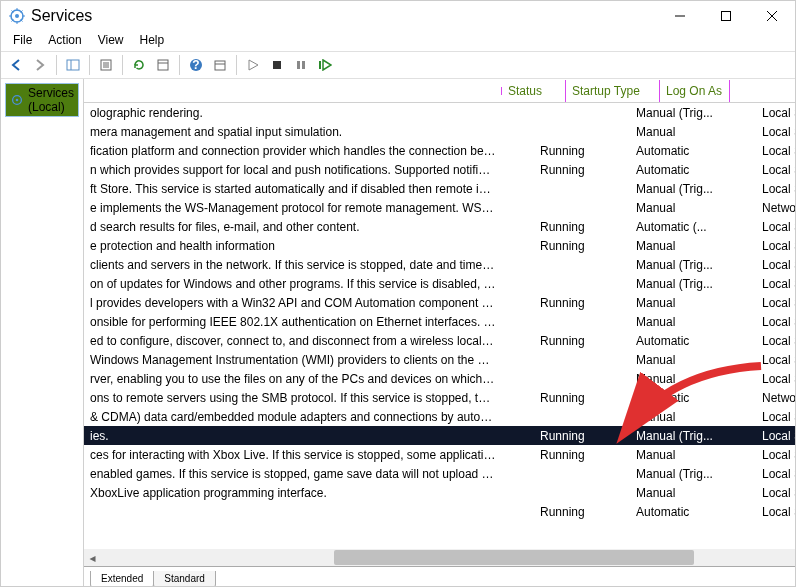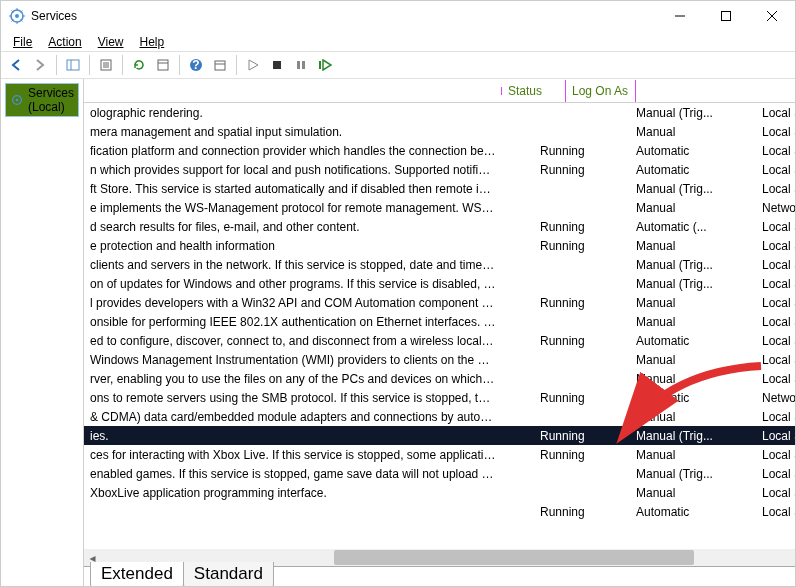--- a/index.html
+++ b/index.html
@@ -1,26 +1,26 @@
 <!DOCTYPE html>
 <html><head>
 <meta charset="utf-8">
 <style>
 * { box-sizing: border-box; margin: 0; padding: 0; font-family: "Segoe UI", Tahoma, sans-serif; font-size: 12px; }
 body { background: #fff; width: 796px; height: 587px; overflow: hidden; border: 1px solid #ccc; position: relative; }
 
 
 .titlebar { height: 30px; display: flex; align-items: center; padding: 0 0 0 8px; }
 .titlebar .app-icon { width: 16px; height: 16px; margin-right: 6px; display:inline-block; }
-.titlebar .title { font-size: 12px; }
+.titlebar .title { font-size: 16px; }
 .titlebar .win-controls { margin-left: auto; display: flex; }
 .titlebar .win-btn { width: 46px; height: 30px; display:flex; align-items:center; justify-content:center; font-family: "Segoe UI Symbol"; font-size:10px; }
 
 
-.menubar { height: 20px; display:flex; align-items:flex-end; padding: 0 4px; text-decoration: underline; }
+.menubar { height: 20px; display:flex; align-items:flex-start; padding: 0 4px; }
 .menubar .menu-item { padding: 2px 8px; }
 
 
 .toolbar { height: 28px; border-top:1px solid #e0e0e0; border-bottom:1px solid #e0e0e0; display:flex; align-items:center; padding: 0 4px; gap:2px; }
 .toolbar .tbtn { width: 22px; height: 22px; display:flex; align-items:center; justify-content:center; border:1px solid transparent; }
 .toolbar .sep { width:1px; height:20px; background:#d0d0d0; margin:0 3px; }
 
 
 .body-split { display:flex; height: calc(587px - 30px - 20px - 28px); }
 .tree-pane { width:150px; border-right:1px solid #d0d0d0; padding:4px; }
@@ -41,21 +41,21 @@
 .row.selected { background:#0f172a; color:#fff; }
 .row.selected .cell { color:#fff; }
 
 
 .hscroll-bar { position:absolute; left:0; right:0; bottom:22px; height:17px; background:#f0f0f0; display:flex; align-items:center; }
 .hscroll-bar .thumb { position:absolute; height:15px; top:1px; background:#c0c0c0; border-radius:2px; }
 .hscroll-bar .arrow { width:17px; height:17px; display:flex; align-items:center; justify-content:center; color:#666; }
 
 
 .tabs-bar { position:absolute; left:0; right:0; bottom:0; height:22px; display:flex; align-items:flex-end; padding-left:6px;}
-.tabs-bar .tab { border:1px solid #aaa; border-top:none; border-bottom-left-radius:4px; border-bottom-right-radius:4px; padding:2px 10px 3px; margin-right:-1px; background:#fff; font-size:17px; position:relative;}
+.tabs-bar .tab { border:1px solid #aaa; border-top:none; border-bottom-left-radius:4px; border-bottom-right-radius:4px; padding:2px 10px 3px; margin-right:-1px; background:#fff; font-size:10px; position:relative;}
 .tabs-bar .tab.active { background:#fff; z-index:2; }
 .tabs-bar .tab:not(.active){ background:#f5f5f5; }
 .tabs-bar::before { content:""; position:absolute; left:0; right:0; top:0; border-top:1px solid #aaa; }
 
 
 .arrow-annot { position:absolute; pointer-events:none; }
 
 svg { display:block; }
 </style>
 </head>
@@ -185,20 +185,21 @@
           </svg>
       </span>
       <span>Services (Local)</span>
     </div>
   </div>
 
   <div class="list-pane">
     <div class="list-header-row">
       <div class="hcell col-desc"></div>
       <div class="hcell col-status">Status</div>
+      <div class="hcell col-startup">Startup Type</div>
       <div class="hcell col-logon">Log On As</div>
     </div>
 
     <div class="list-body" id="list-body">
         <div class="row">
           <div class="cell col-desc">olographic rendering.</div>
           <div class="cell col-status"></div>
           <div class="cell col-startup">Manual (Trig...</div>
           <div class="cell col-logon">Local Service</div>
         </div>

